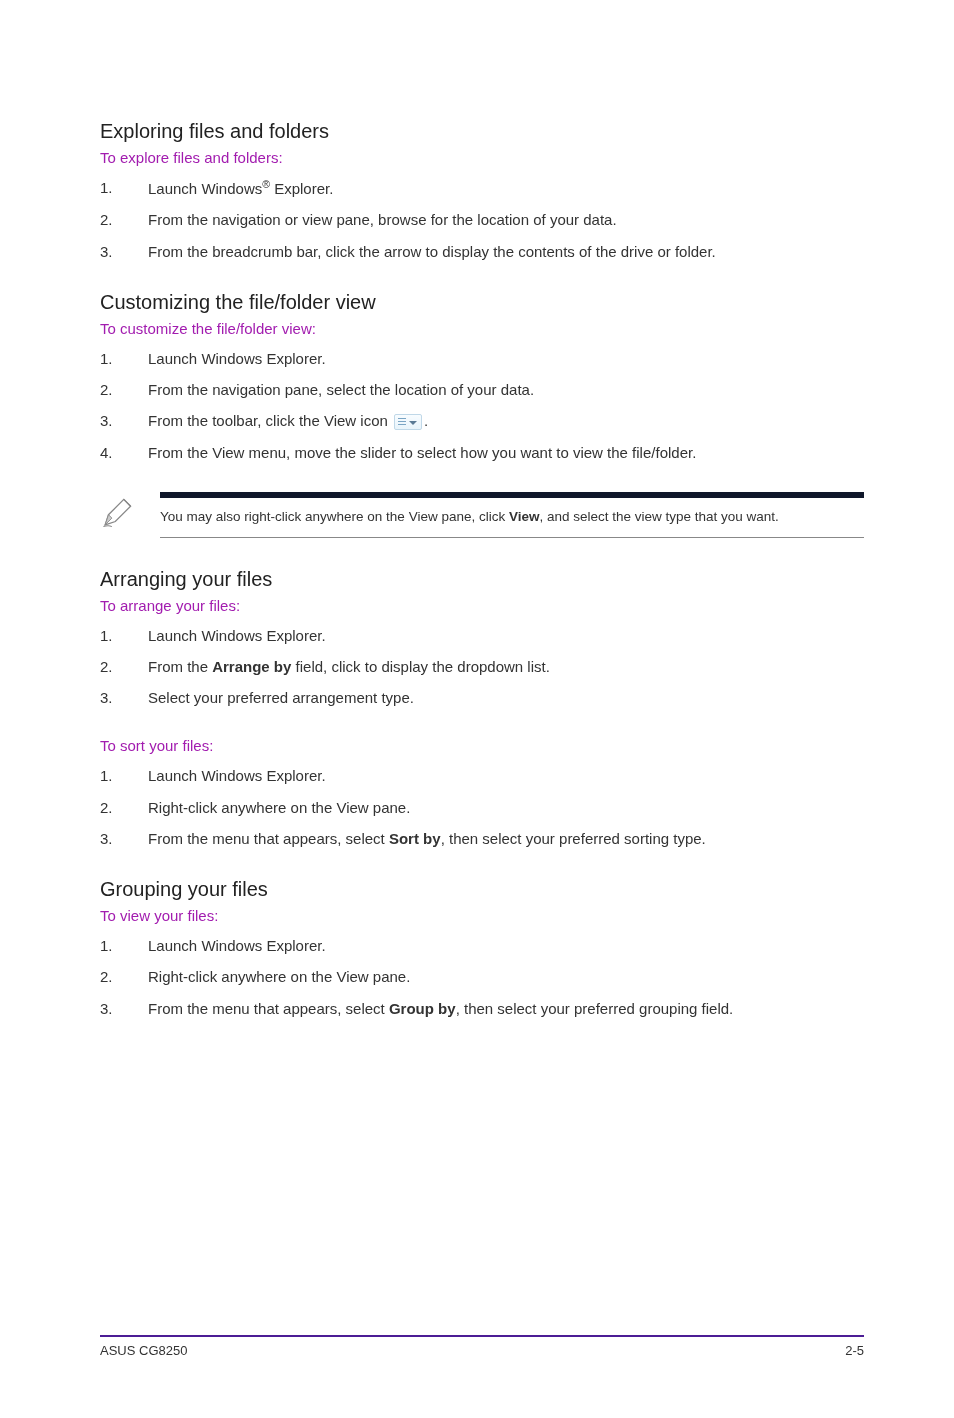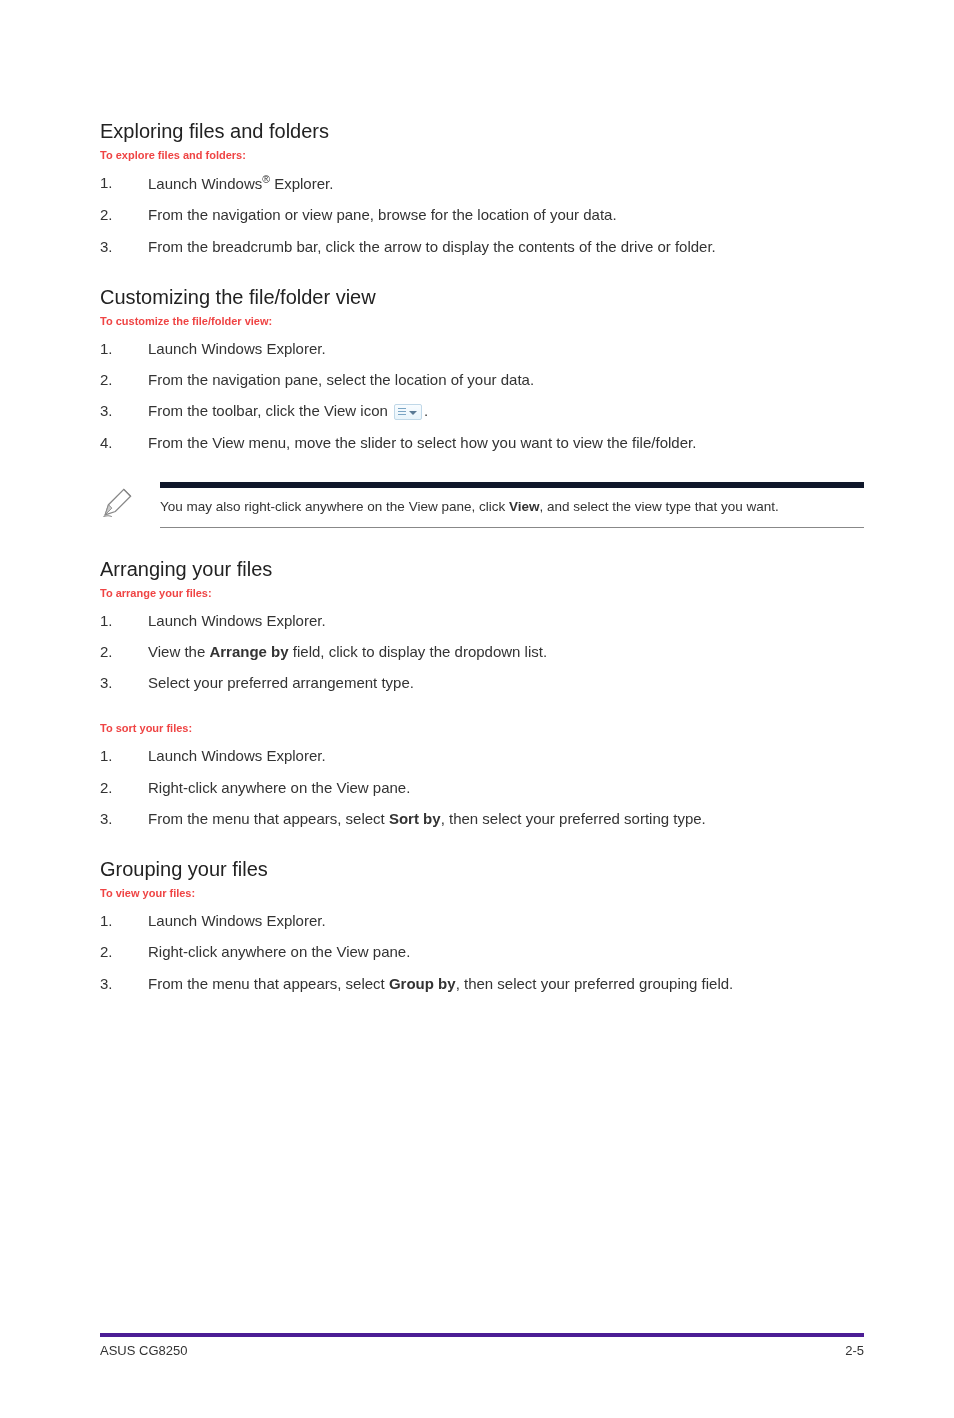--- a/index.html
+++ b/index.html
@@ -14,24 +14,24 @@
   .page {
     padding: 120px 90px 60px 100px;
   }
   h2 {
     font-size: 20px;
     font-weight: normal;
     margin-bottom: 6px;
     color: #222;
   }
   h3 {
-    font-size: 11px;
-    font-weight: bold;
+    font-size: 15px;
+    font-weight: normal;
     margin-bottom: 10px;
-    color: #ef4444;
+    color: #a21caf;
   }
   ol {
     list-style: none;
     margin-bottom: 28px;
   }
   li {
     font-size: 15px;
     line-height: 1.55;
     display: flex;
     margin-bottom: 8px;
@@ -91,21 +91,21 @@
     border-right: 4px solid transparent;
     border-top: 4px solid #5a7a95;
   }
   sup { font-size: 0.7em; }
   b { font-weight: bold; }
   .footer {
     position: absolute;
     bottom: 60px;
     left: 100px;
     right: 90px;
-    border-top: 4px solid #4c1d95;
+    border-top: 2px solid #4c1d95;
     padding-top: 6px;
     font-size: 13px;
     color: #333;
     display: flex;
     justify-content: space-between;
   }
   .pencil {
     width: 34px;
     height: 34px;
   }
@@ -174,21 +174,21 @@
   <div class="section">
     <h2>Arranging your files</h2>
     <h3>To arrange your files:</h3>
     <ol>
       <li>
         <span class="num">1.</span>
         <span class="txt">Launch Windows Explorer.</span>
       </li>
       <li>
         <span class="num">2.</span>
-        <span class="txt"><span>View the </span><b>Arrange by</b><span> field, click to display the dropdown list.</span></span>
+        <span class="txt"><span>From the </span><b>Arrange by</b><span> field, click to display the dropdown list.</span></span>
       </li>
       <li>
         <span class="num">3.</span>
         <span class="txt">Select your preferred arrangement type.</span>
       </li>
     </ol>
   </div>
 
   <div class="section">
     <h3>To sort your files:</h3>

